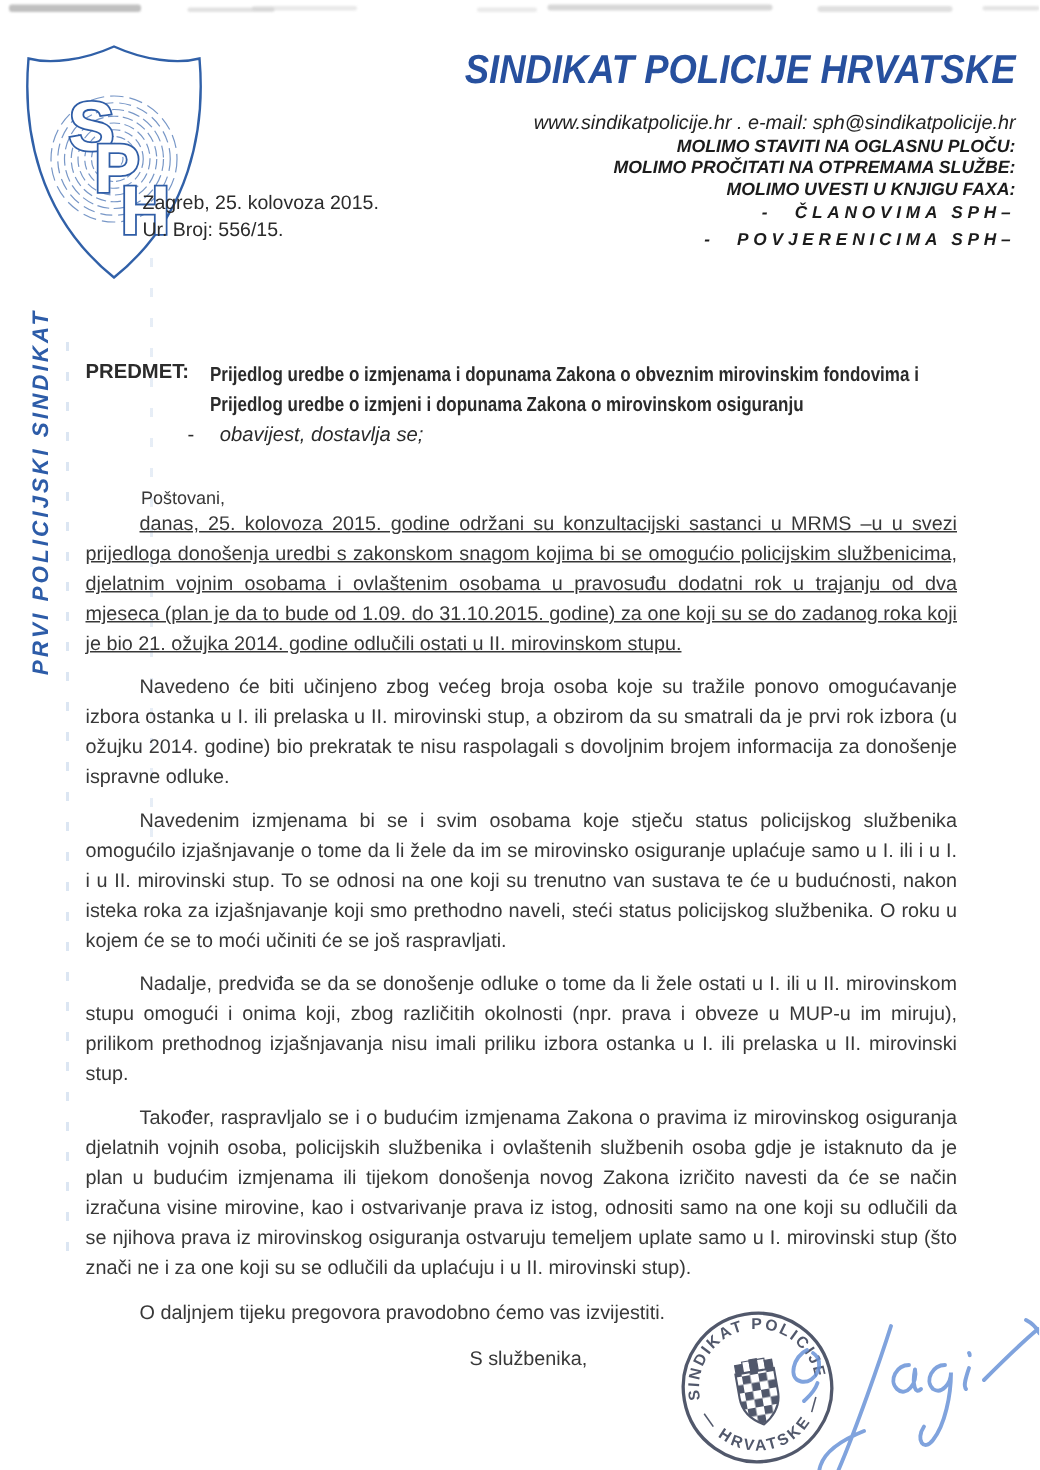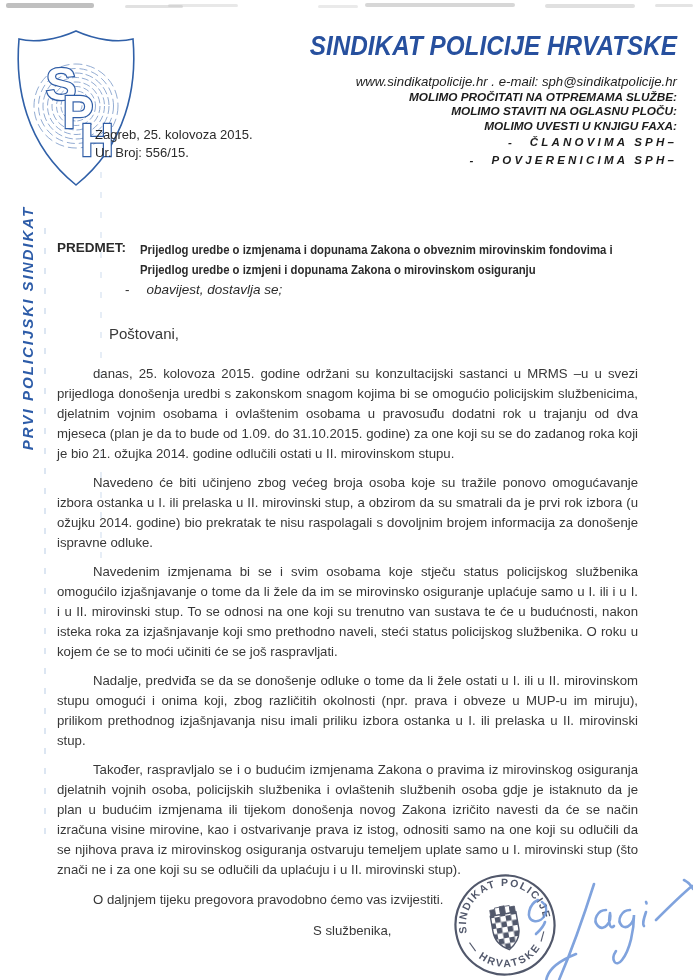--- a/index.html
+++ b/index.html
@@ -40,23 +40,23 @@
   .content{position:absolute;left:57px;top:240px;width:581px;}
   .subject{display:flex;}
   .subject-label{font-weight:bold;font-size:13.5px;color:#2b2b2b;width:83px;flex:none;}
   .subject-lines{flex:1;}
   .subject-line{font-weight:bold;font-size:13.5px;color:#2b2b2b;line-height:19.5px;
     white-space:nowrap;transform:scaleX(.84);transform-origin:left center;}
   .subject-note{margin-left:68px;margin-top:3px;font-size:13.5px;color:#2b2b2b;}
   .subject-note .dash{margin-right:17px;}
   .subject-note .txt{font-style:italic;}
 
-  .salutation{margin:28px 0 0 52px;font-size:15px;}
+  .salutation{margin:28px 0 0 37px;font-size:12px;}
   .para{margin:9px 0 0 0;font-size:13.2px;line-height:20px;text-align:justify;text-indent:36px;}
-  .para.first{margin-top:22px;}
+  .para.first{margin-top:0;text-decoration:underline;}
   .closing{margin:10px 0 0 0;font-size:13.2px;line-height:20px;text-indent:36px;}
   .regards{margin:13px 0 0 256px;font-size:13.2px;}
 
   
   .sig-block{position:absolute;left:462px;top:872px;width:150px;text-align:center;
     font-size:13.2px;color:#2f2f2f;line-height:21px;}
   .stamp{position:absolute;left:452px;top:872px;opacity:.88;}
   .handsig{position:absolute;left:508px;top:858px;opacity:.85;}
 </style>
 </head>
@@ -94,22 +94,22 @@
       <text x="64" y="102">P</text>
       <text x="83" y="130">H</text>
     </g>
   </svg>
 
   <div class="side-text">PRVI POLICIJSKI SINDIKAT</div>
 
   <div class="header">
     <h1 class="org-title">SINDIKAT POLICIJE HRVATSKE</h1>
     <div class="contact second">www.sindikatpolicije.hr . e-mail: sph@sindikatpolicije.hr</div>
+    <div class="notice">MOLIMO STAVITI NA OGLASNU PLOČU:</div>
     <div class="notice">MOLIMO PROČITATI NA OTPREMAMA SLUŽBE:</div>
-    <div class="notice">MOLIMO STAVITI NA OGLASNU PLOČU:</div>
     <div class="notice">MOLIMO UVESTI U KNJIGU FAXA:</div>
     <div class="recipient">
       <span class="dash">-</span><span class="lbl">ČLANOVIMA SPH–</span>
     </div>
     <div class="recipient">
       <span class="dash">-</span><span class="lbl">POVJERENICIMA SPH–</span>
     </div>
   </div>
 
   <div class="dateblock">

